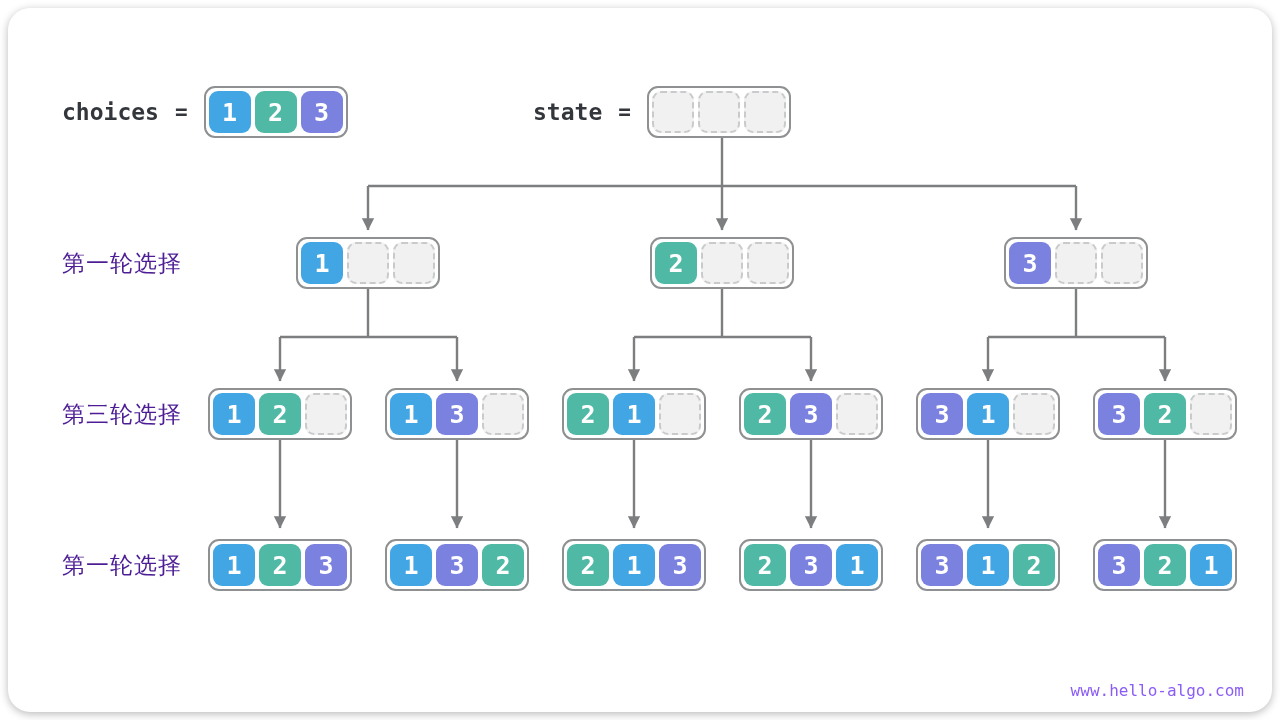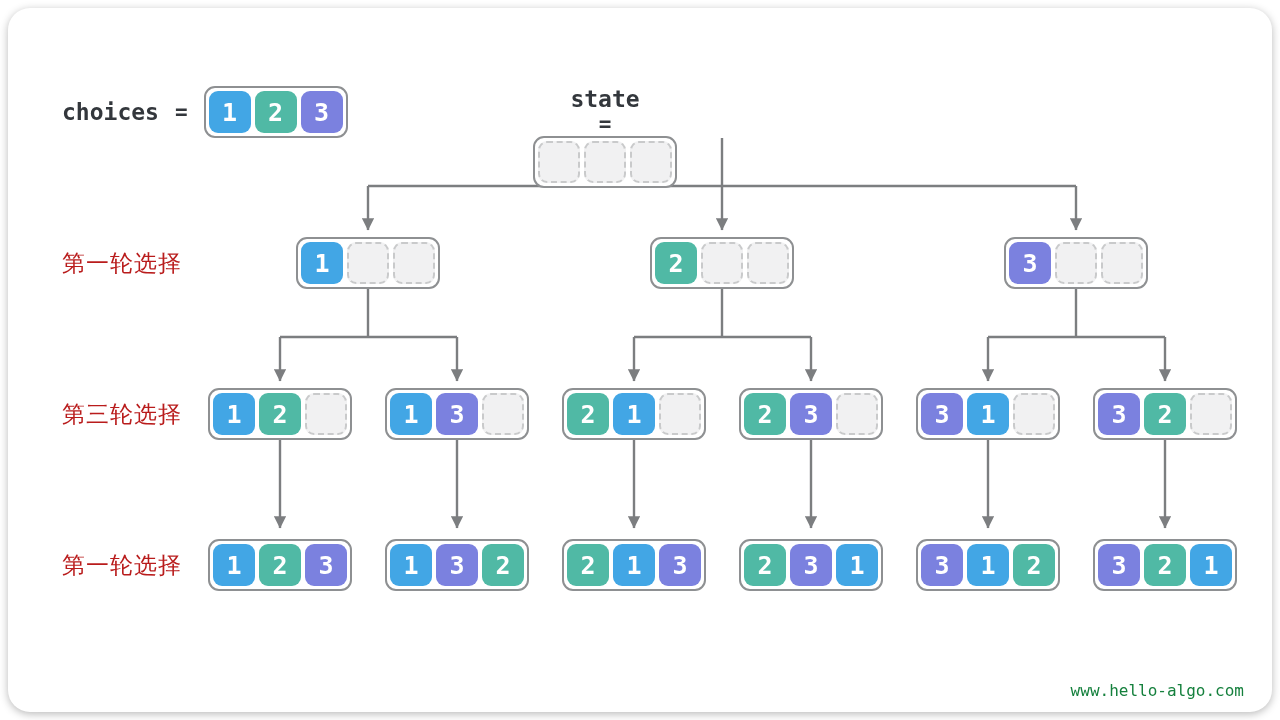--- a/index.html
+++ b/index.html
@@ -4,39 +4,39 @@
 <style>
   html,body{margin:0;padding:0;background:#fff;}
   .canvas{position:relative;width:1280px;height:720px;background:#fff;overflow:hidden;
           font-family:"Liberation Sans","DejaVu Sans",sans-serif;}
   .card{position:absolute;left:8px;top:8px;width:1264px;height:704px;background:#fff;
         border-radius:22px;box-shadow:0 2px 9px rgba(0,0,0,0.28);}
   svg.arrows{position:absolute;left:0;top:0;width:1280px;height:720px;pointer-events:none;}
 
   .hdr{position:absolute;display:flex;align-items:center;height:52px;}
   .hdr-choices{left:62px;top:86px;}
-  .hdr-state{left:533px;top:86px;flex-direction:column;}
+  .hdr-state{left:533px;top:86px;}
   .kw{font-family:"DejaVu Sans Mono",monospace;font-weight:bold;font-size:23px;color:#33373C;}
   .eq{font-family:"DejaVu Sans Mono",monospace;font-weight:bold;font-size:21px;color:#33373C;
       margin:0 16px;}
 
   .nodebox{box-sizing:border-box;width:144px;height:52px;background:#fff;
            border:2px solid #8E9092;border-radius:11px;
            display:flex;align-items:center;justify-content:center;gap:4px;padding:3px;}
   .nodebox.abs{position:absolute;}
   .cell{box-sizing:border-box;width:42px;height:42px;border-radius:9px;
         display:flex;align-items:center;justify-content:center;
         font-family:"DejaVu Sans Mono",monospace;font-weight:bold;font-size:25px;color:#fff;}
   .cell.empty{background:#F1F1F2;border:2px dashed #C9CACB;}
 
-  .rowlabel{position:absolute;left:62px;font-size:23px;color:#b91c1c;letter-spacing:1px;
+  .rowlabel{position:absolute;left:62px;font-size:23px;color:#4c1d95;letter-spacing:1px;
             line-height:52px;white-space:nowrap;}
 
   .watermark{position:absolute;right:36px;bottom:20px;
-             font-family:"DejaVu Sans Mono",monospace;font-size:16px;color:#15803d;}
+             font-family:"DejaVu Sans Mono",monospace;font-size:16px;color:#8b5cf6;}
 </style>
 </head>
 <body>
 
 <div class="canvas">
   <div class="card"></div>
 
   <svg class="arrows" id="arrows" viewBox="0 0 1280 720">
     <defs>
       <marker id="arr" viewBox="0 0 10 10" refX="9.5" refY="5" markerWidth="5.2" markerHeight="5.2" orient="auto-start-reverse">

